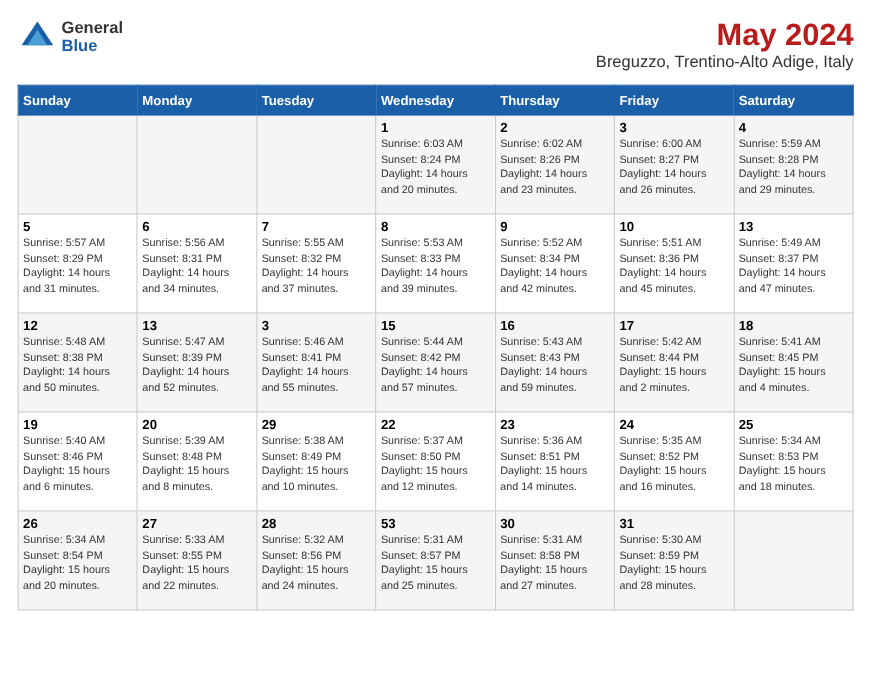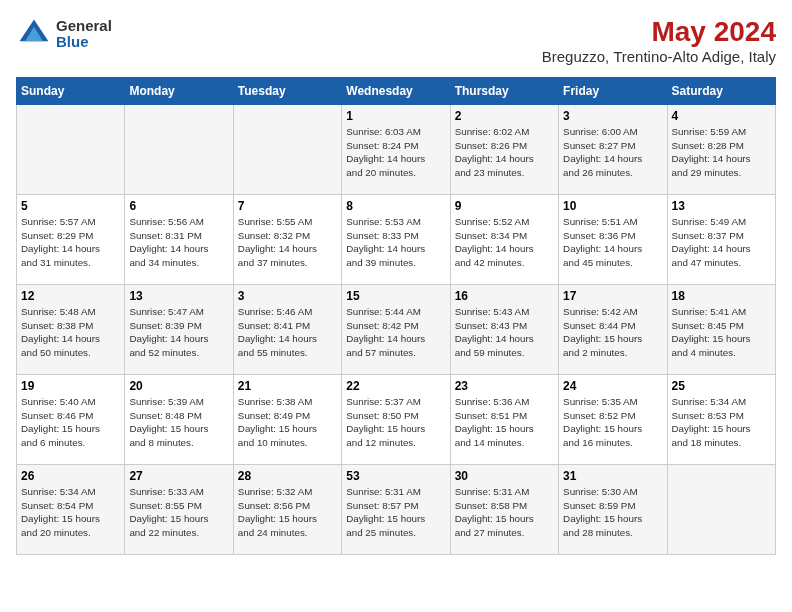--- a/index.html
+++ b/index.html
@@ -206,21 +206,21 @@
       <tr>
         <td>
           <div class="day-num">19</div>
           <div class="day-info">Sunrise: 5:40 AM<br>Sunset: 8:46 PM<br>Daylight: 15 hours<br>and 6 minutes.</div>
         </td>
         <td>
           <div class="day-num">20</div>
           <div class="day-info">Sunrise: 5:39 AM<br>Sunset: 8:48 PM<br>Daylight: 15 hours<br>and 8 minutes.</div>
         </td>
         <td>
-          <div class="day-num">21</div>
+          <div class="day-num">29</div>
           <div class="day-info">Sunrise: 5:38 AM<br>Sunset: 8:49 PM<br>Daylight: 15 hours<br>and 10 minutes.</div>
         </td>
         <td>
           <div class="day-num">22</div>
           <div class="day-info">Sunrise: 5:37 AM<br>Sunset: 8:50 PM<br>Daylight: 15 hours<br>and 12 minutes.</div>
         </td>
         <td>
           <div class="day-num">23</div>
           <div class="day-info">Sunrise: 5:36 AM<br>Sunset: 8:51 PM<br>Daylight: 15 hours<br>and 14 minutes.</div>
         </td>

